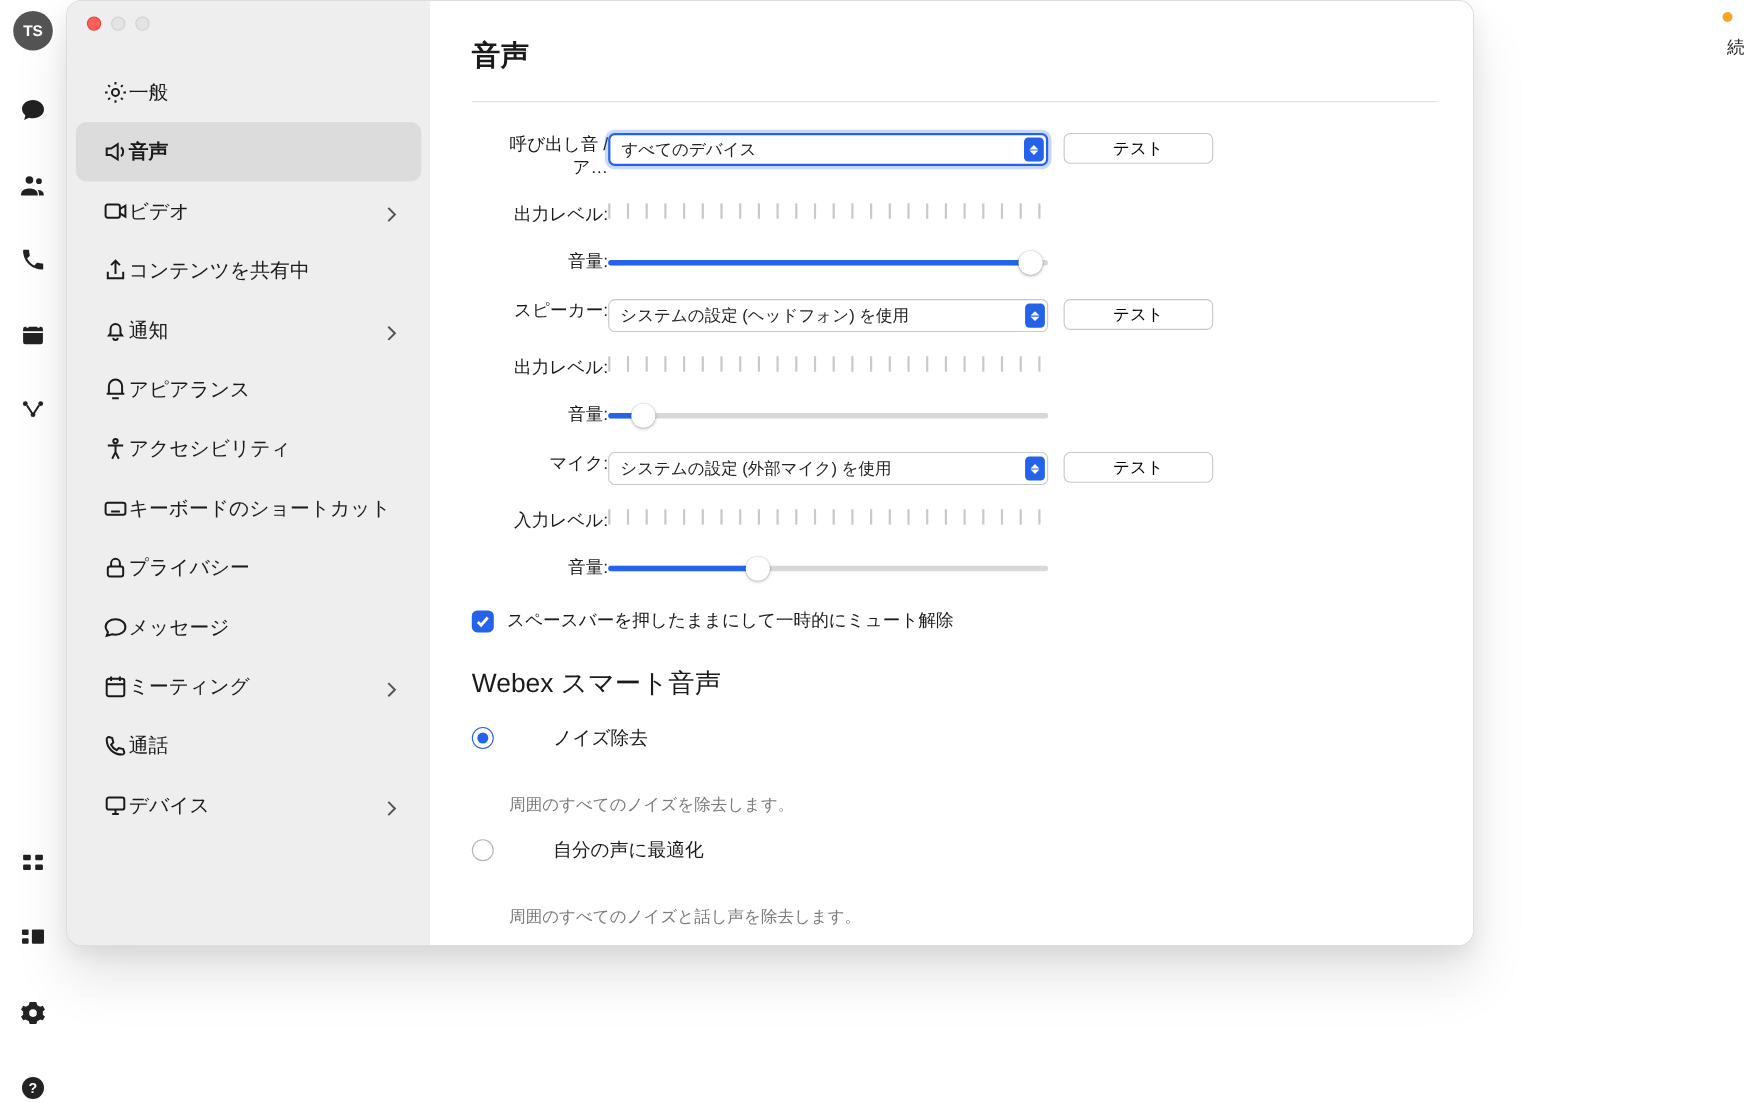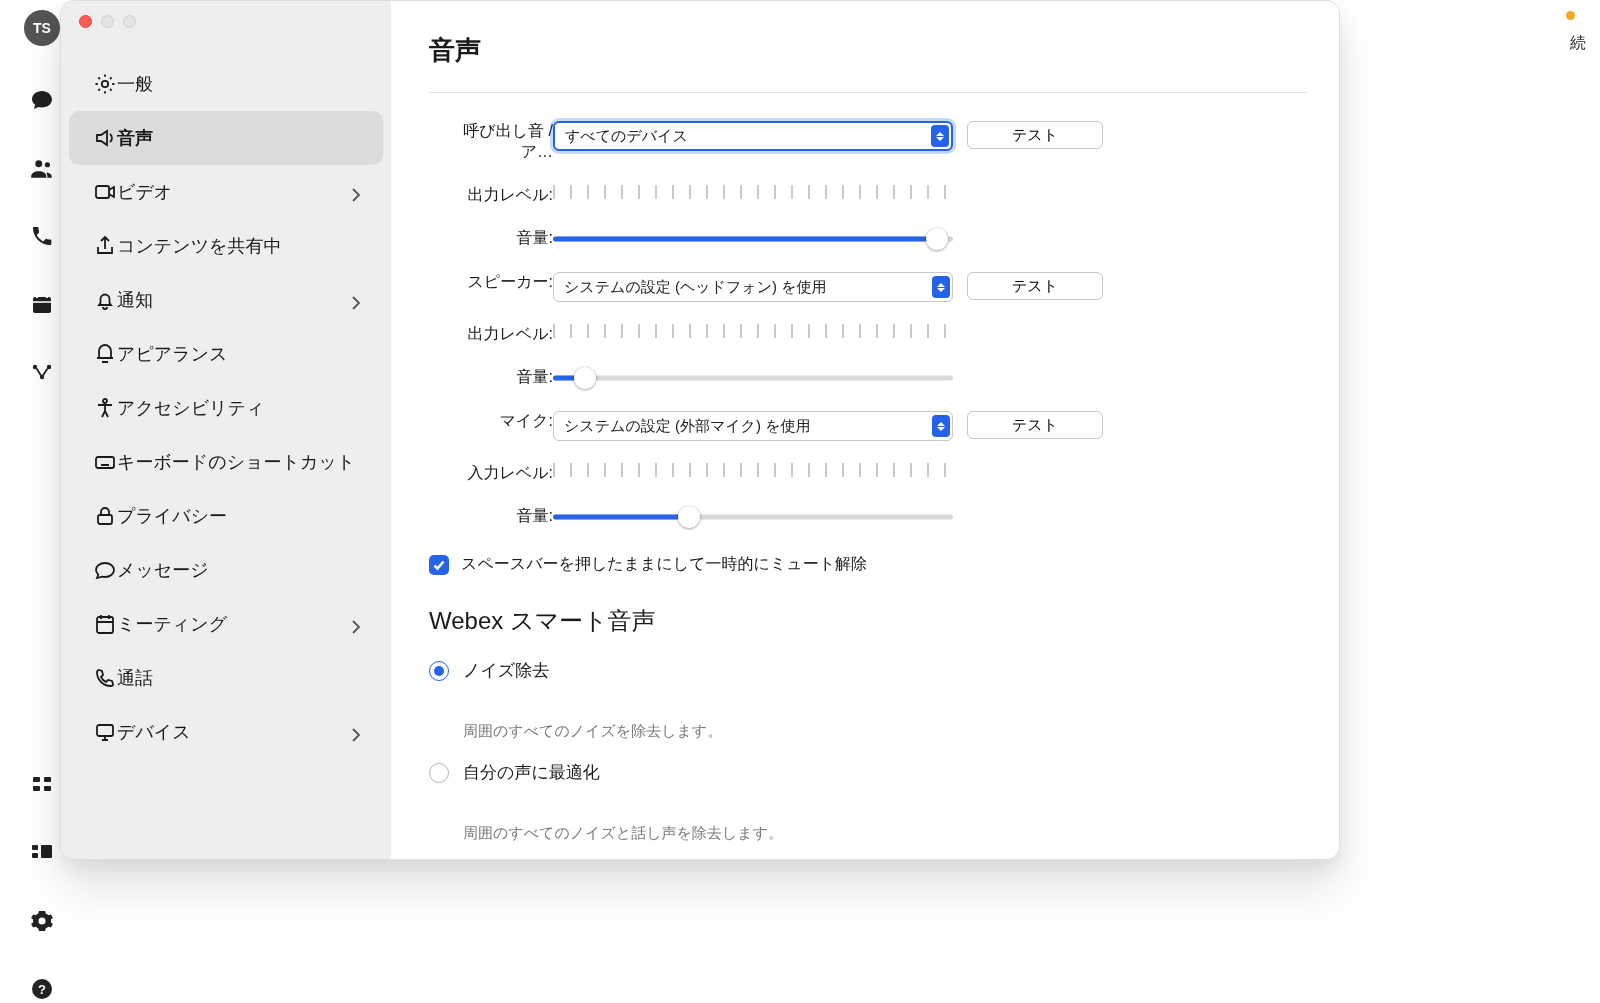--- a/index.html
+++ b/index.html
@@ -19,21 +19,21 @@
 }
 .bg-dot-orange {
   position: absolute; right: 25px; top: 11px;
   width: 9px; height: 9px; border-radius: 50%;
   background: #f6a623;
 }
 .bg-partial { position: absolute; right: 14px; top: 33px; font-size: 16px; color: #222; }
 
 .leftbar {
   position: absolute;
-  left: 12px; top: 0; bottom: 0;
+  left: 0; top: 0; bottom: 0;
   width: 60px;
   background: #fff;
   display: flex; flex-direction: column; align-items: center;
   padding-top: 10px; gap: 40px;
 }
 .leftbar .avatar {
   width: 36px; height: 36px; border-radius: 50%;
   background: #545454; color: #fff;
   display: flex; align-items: center; justify-content: center;
   font-size: 14px; font-weight: 600;
@@ -214,21 +214,21 @@
   background: #fff;
   flex-shrink: 0; position: relative;
 }
 .radio.checked { border-color: #2563eb; }
 .radio.checked::after {
   content: ""; position: absolute; left: 50%; top: 50%;
   transform: translate(-50%,-50%);
   width: 10px; height: 10px; border-radius: 50%;
   background: #2563eb;
 }
-.radio-head .rlabel { font-size: 17px; color: #1a1a1a; }
+.radio-head .rlabel { font-size: 17px; color: #1a1a1a; margin-left: 40px; }
 .radio-desc { font-size: 15px; color: #7a7a7a; padding-left: 34px; margin-top: 40px; }
 </style>
 </head>
 <body>
 
 <div class="bg-right">
   <div class="bg-dot-orange"></div>
   <div class="bg-partial">続</div>
 </div>
 

